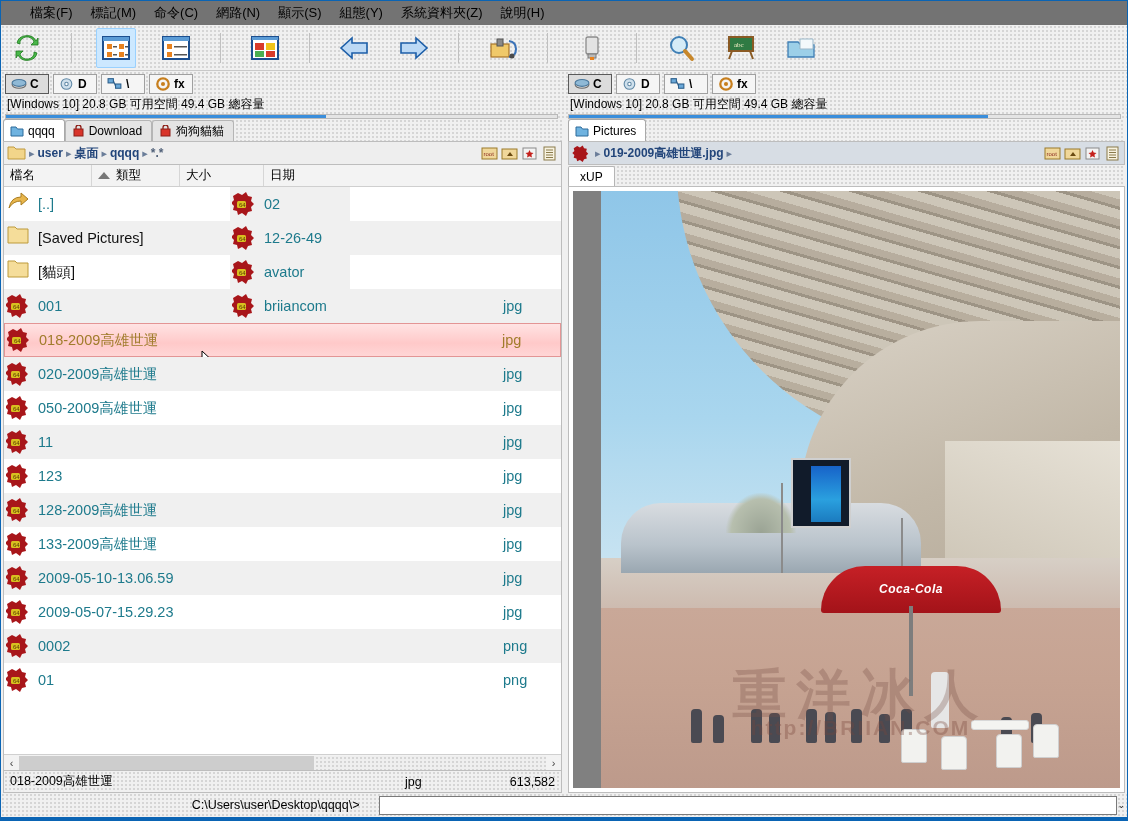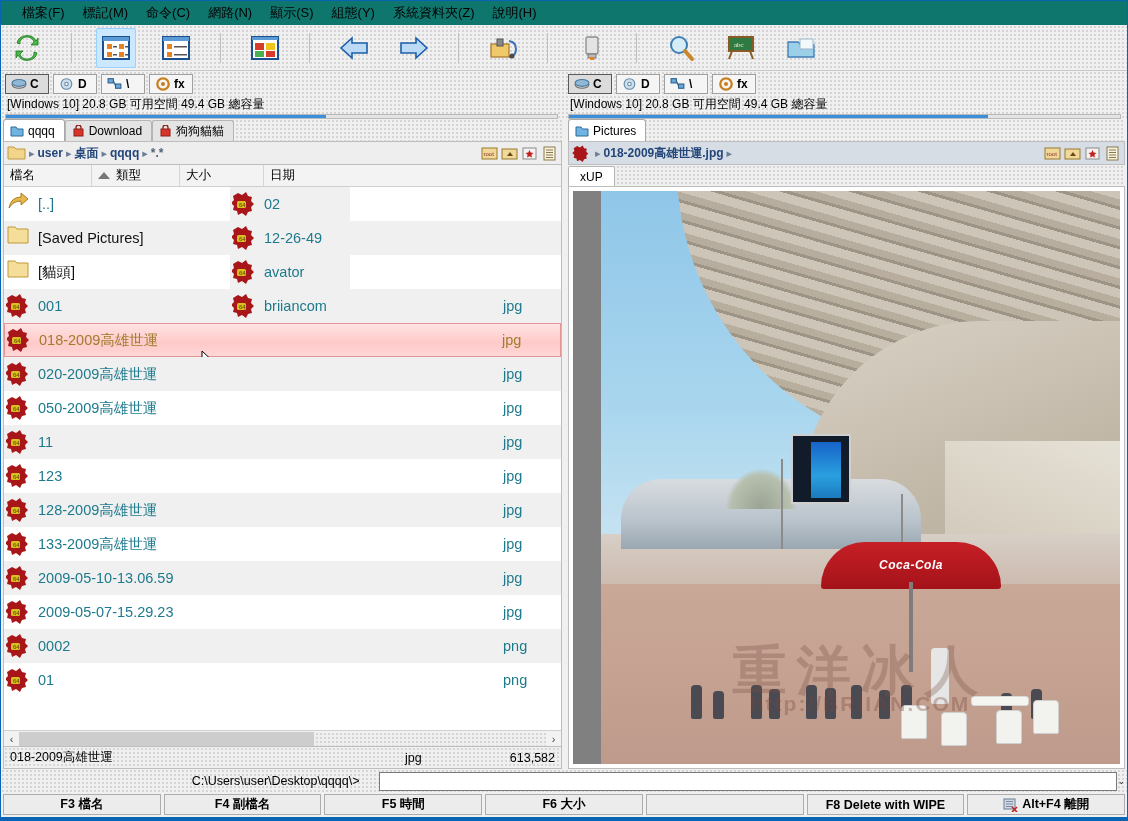--- a/index.html
+++ b/index.html
@@ -40,22 +40,22 @@
   .titlebar .tb-title { font-size: 13.5px; letter-spacing: .2px; flex: 1 1 auto; }
   .win-btns { display: flex; height: 30px; }
   .win-btn {
     width: 46px; height: 30px; display: flex; align-items: center;
     justify-content: center; color: #fff;
   }
   .win-btn svg { display: block; }
 
   
   .menubar {
-    height: 24px; flex: 0 0 24px; background: #0f766e;
-    display: flex; align-items: center; padding-left: 12px;
+    height: 24px; flex: 0 0 24px; background: #737373;
+    display: flex; align-items: center; padding-left: 20px;
     font-size: 13px; color: #000;
   }
   .menubar .mi { padding: 2px 9px; white-space: nowrap; }
 
   
   .toolbar {
     height: 46px; flex: 0 0 46px; background: #f0f0f0;
     display: flex; align-items: center; padding: 0 4px;
     border-bottom: 1px solid #c8c8c8;
     gap: 16px;
@@ -819,21 +819,21 @@
             </svg>
           <span>Pictures</span>
         </div>
       </div>
 
       <div class="path-row dark">
         <svg width="20" height="18" viewBox="0 0 26 26">
             <path d="M6 3 l4 2 4-3 2 4 4 1 -1 4 3 3 -3 3 1 4 -4 1 -2 4 -4-3 -4 2 -1-4 -4-1 1-4 -3-3 3-3 -1-4 z" fill="#a8161a"></path>
           </svg>
         <span class="crumb sep">▸</span>
-        <span class="crumb">018-2009高雄世運.jpg</span>
+        <span class="crumb">019-2009高雄世運.jpg</span>
         <span class="crumb sep">▸</span>
         <span class="path-spacer"></span>
         <svg width="17" height="15" viewBox="0 0 17 15">
             <rect x="1" y="2" width="15" height="11" fill="#f0d79a" stroke="#9a7a2a"></rect>
             <text x="2.5" y="10" font-size="6" fill="#8a2b20" font-family="sans-serif">root</text>
           </svg>
         <svg width="17" height="15" viewBox="0 0 17 15">
             <rect x="1" y="3" width="15" height="10" fill="#f0d79a" stroke="#9a7a2a"></rect>
             <path d="M6 10 l3-4 3 4 z" fill="#6a4a12"></path>
           </svg>
@@ -905,33 +905,15 @@
   </div>
 
   <div class="cmdrow dotted">
     <span class="cmd-label">C:\Users\user\Desktop\qqqq\&gt;</span>
     <div class="cmd-input">
       <span class="cmd-caret"></span>
     </div>
     <span class="cmd-arrow">⌄</span>
   </div>
 
-  <div class="fkeys">
-    <div class="fkey">F3 檔名</div>
-    <div class="fkey">F4 副檔名</div>
-    <div class="fkey">F5 時間</div>
-    <div class="fkey">F6 大小</div>
-    <div class="fkey"></div>
-    <div class="fkey">F8 Delete with WIPE</div>
-    <div class="fkey">
-      <svg width="15" height="14" viewBox="0 0 15 14">
-        <rect x="1" y="1" width="11" height="10" fill="#cfd8e4" stroke="#6b7d92"></rect>
-        <line x1="3" y1="3.5" x2="10" y2="3.5" stroke="#7a8ca0"></line>
-          <line x1="3" y1="6" x2="10" y2="6" stroke="#7a8ca0"></line>
-          <line x1="3" y1="8.5" x2="10" y2="8.5" stroke="#7a8ca0"></line>
-        <path d="M9 9 l5 5 M14 9 l-5 5" stroke="#c4201c" stroke-width="1.6"></path>
-      </svg>
-      <span>Alt+F4 離開</span>
-    </div>
-  </div>
 
   <div class="bottomline"></div>
 </div>
 
 </body></html>

